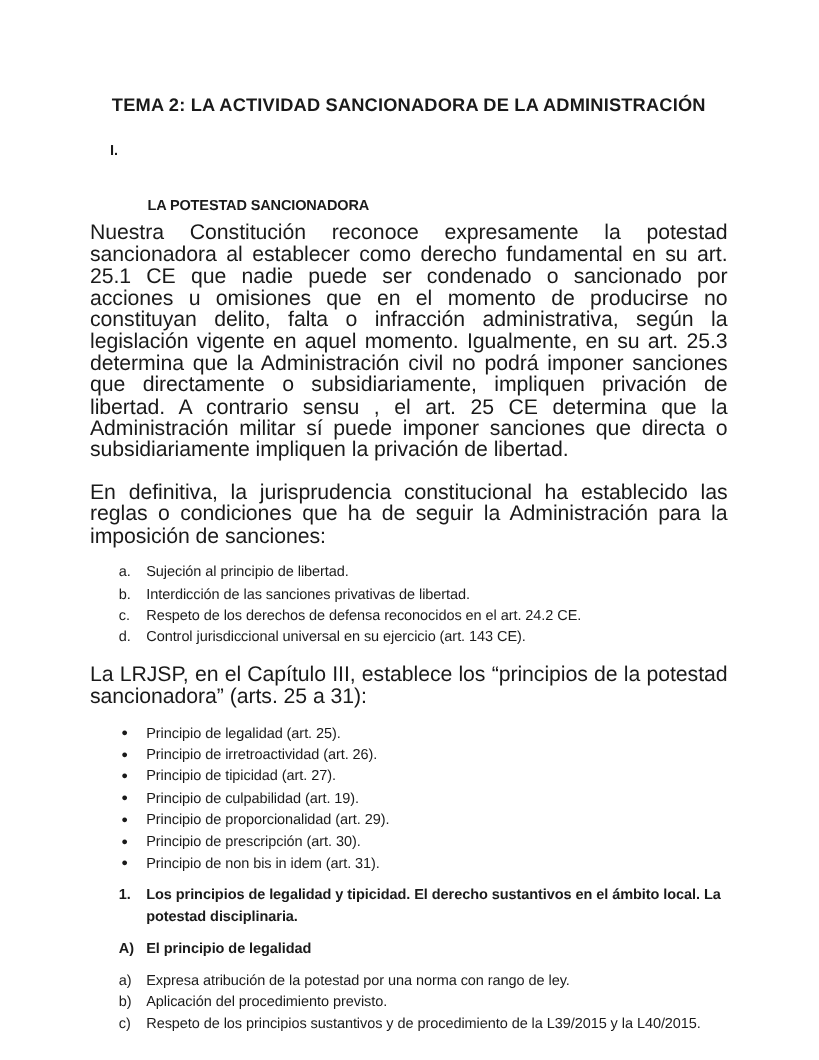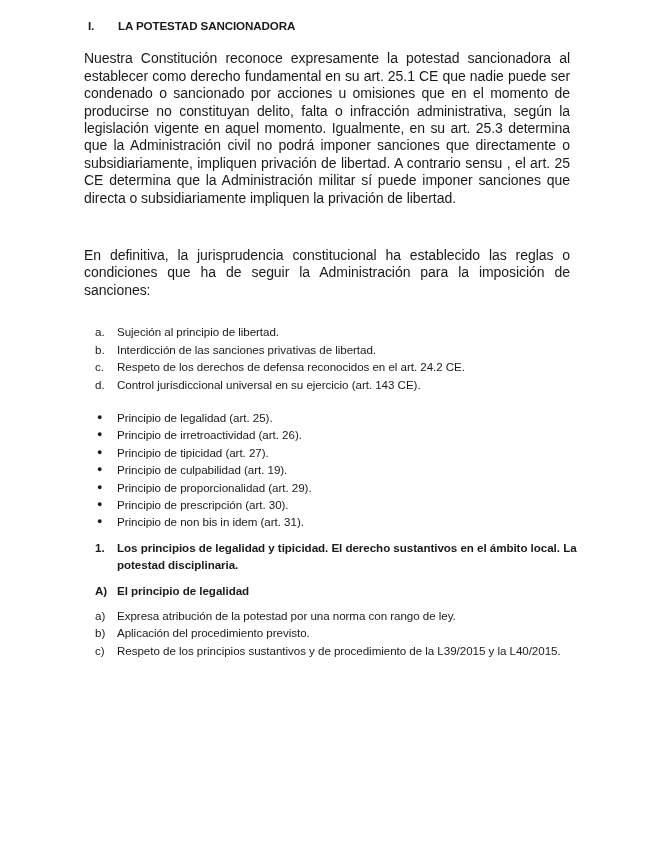--- a/index.html
+++ b/index.html
@@ -49,29 +49,30 @@
     line-height: 17.4px;
     letter-spacing: -0.1px;
   }
   .roman-heading .marker {
     width: 30px;
     margin-left: 20px;
     flex: 0 0 auto;
   }
   .roman-heading .label {
     flex: 1 1 auto;
+    margin-top: 44px;
   }
 
   
   p.body {
-    font-size: 14px;
+    font-size: 17px;
     line-height: 17.4px;
     text-align: justify;
     text-justify: inter-word;
-    margin: 16px;
+    margin: 4px;
     letter-spacing: -0.05px;
   }
 
   
   ul.plain, ol.plain {
     list-style: none;
     margin: 0;
     padding: 0;
   }
   .li-row {
@@ -114,20 +115,21 @@
 
   .gap-sm { height: 8px; }
   .gap-lg { height: 17px; }
 </style>
 </head>
 <body>
 
 <div class="page">
   <div class="content">
 
+    <h1 class="doc-title">TEMA 2: LA ACTIVIDAD SANCIONADORA DE LA ADMINISTRACIÓN</h1>
 
     <div class="gap-lg"></div>
 
     <div class="roman-heading">
       <span class="marker">I.</span>
       <span class="label">LA POTESTAD SANCIONADORA</span>
     </div>
 
     <p class="body">Nuestra Constitución reconoce expresamente la potestad sancionadora al establecer como derecho fundamental en su art. 25.1 CE que nadie puede ser condenado o sancionado por acciones u omisiones que en el momento de producirse no constituyan delito, falta o infracción administrativa, según la legislación vigente en aquel momento. Igualmente, en su art. 25.3 determina que la Administración civil no podrá imponer sanciones que directamente o subsidiariamente, impliquen privación de libertad. A contrario sensu , el art. 25 CE determina que la Administración militar sí puede imponer sanciones que directa o subsidiariamente impliquen la privación de libertad.</p>
 
@@ -152,20 +154,21 @@
       </li>
       <li class="li-row">
         <span class="marker">d.</span>
         <span class="txt">Control jurisdiccional universal en su ejercicio (art. 143 CE).</span>
       </li>
     </ol>
 
     <div class="gap-sm"></div>
 
 
+    <p class="body">La LRJSP, en el Capítulo III, establece los “principios de la potestad sancionadora” (arts. 25 a 31):</p>
 
     <div class="gap-sm"></div>
 
     <ul class="plain">
       <li class="li-row">
         <span class="marker bullet">●</span>
         <span class="txt">Principio de legalidad (art. 25).</span>
       </li>
       <li class="li-row">
         <span class="marker bullet">●</span>

